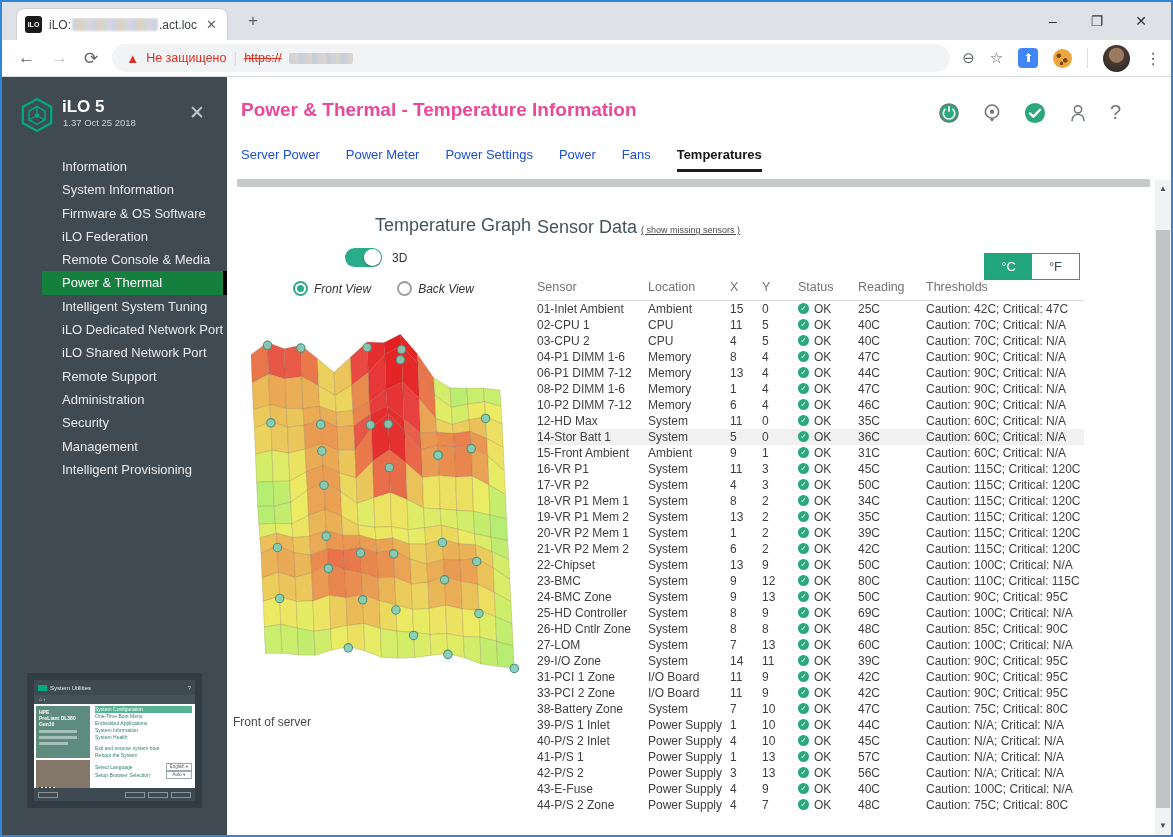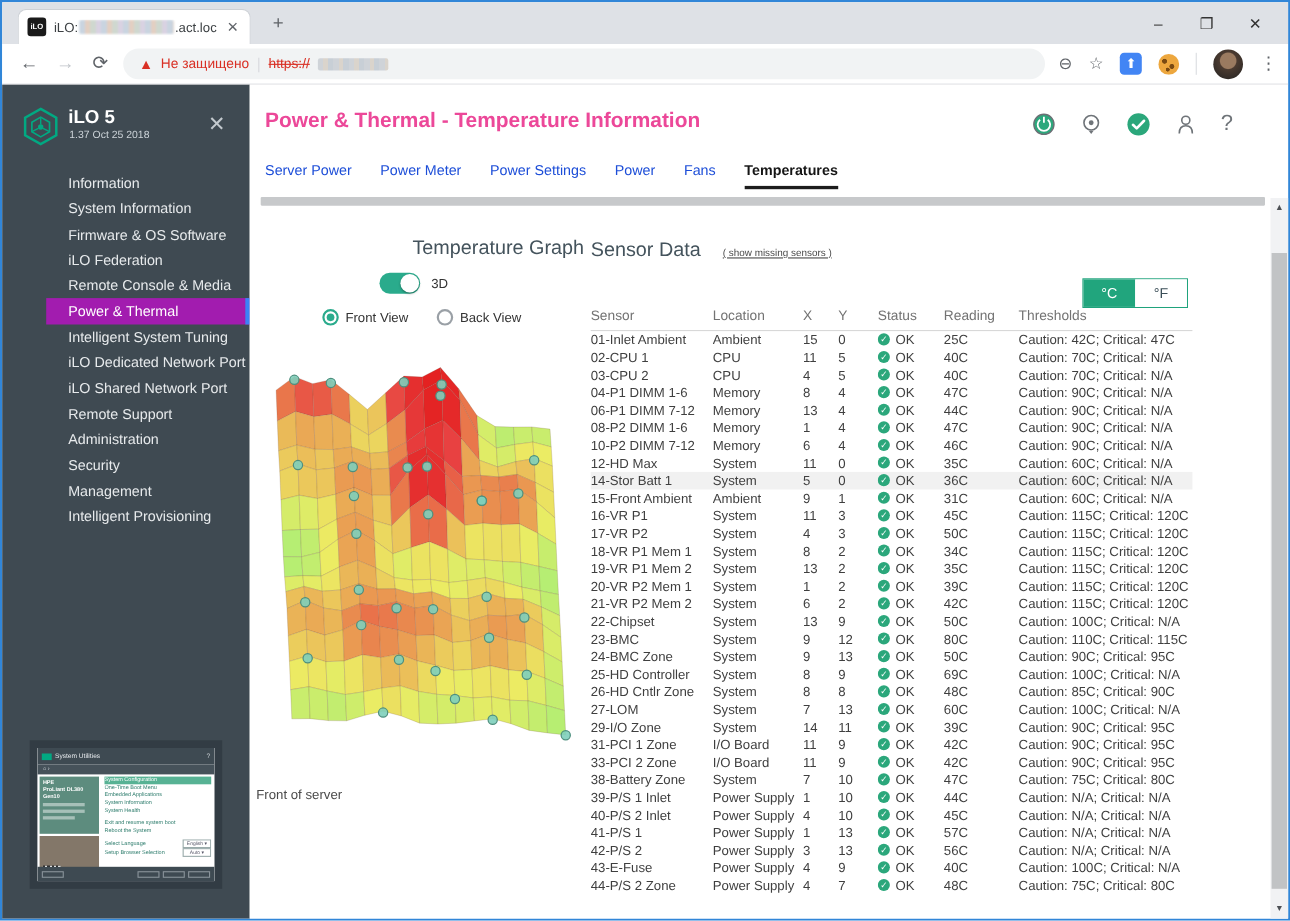--- a/index.html
+++ b/index.html
@@ -53,21 +53,21 @@
   
   .sidebar { position:absolute; top:75px; left:0; width:225px; bottom:0; background:#3f4a52; }
   .sb-head { position:relative; padding:22px 0 0 20px; height:70px; }
   .sb-logo { position:absolute; left:18px; top:20px; }
   .sb-title { position:absolute; left:60px; top:20px; color:#fff; font-size:17px; font-weight:bold; }
   .sb-ver { position:absolute; left:61px; top:40px; color:#ccd3d8; font-size:9.5px; }
   .sb-close { position:absolute; right:22px; top:24px; color:#c3c9ce; font-size:19px; font-weight:300; }
   .sb-nav { position:absolute; top:78px; left:0; right:0; }
   .nav-item { height:23.3px; line-height:23.3px; padding-left:20px; color:#e7eaec; font-size:13px;
               white-space:nowrap; cursor:pointer;margin-left:40px; }
-  .nav-item.active { background:#a21caf; border-right:4px solid #3b82f6; color:#fff; }
+  .nav-item.active { background:#15803d; border-right:4px solid #000000; color:#fff; }
 
   .thumb { position:absolute; left:25px; bottom:27px; width:175px; height:135px; background:#323c44;
            padding:7px; cursor:pointer; }
   .thumb-screen { width:100%; height:100%; background:#fff; position:relative; overflow:hidden; }
   .th-head { height:15px; background:#3e4a52; color:#e8ecef; font-size:6px; display:flex; align-items:center; padding:0 4px; gap:3px;}
   .th-logo { width:9px; height:6px; background:#01a982; flex:none;}
   .th-head .th-help { margin-left:auto; color:#cfd5d9; font-size:6px;}
   .th-crumb { height:9px; background:#46525a; color:#cfd5d9; font-size:5px; line-height:9px; padding-left:5px;}
   .th-body { position:absolute; top:24px; bottom:13px; left:0; right:0; display:flex; }
   .th-left { width:58px; flex:none; padding:2px; }
@@ -97,30 +97,30 @@
   .tabs .tb { font-size:13px; color:#1d4ed8; padding-bottom:7px; cursor:pointer; }
   .tabs .tb.active { color:#151515; font-weight:bold; border-bottom:3px solid #1d1d1d; }
   .hscroll { position:absolute; left:10px; top:102px; width:913px; height:8px; background:#c7c9cb; border-radius:1px; }
 
   .g-title { position:absolute; left:6px; top:138px; width:298px; text-align:right; font-size:18px; color:#44535c; }
   .toggle-row { position:absolute; left:118px; top:171px; display:flex; align-items:center; gap:10px; }
   .toggle { width:37px; height:19px; border-radius:10px; background:#2aab8c; position:relative; cursor:pointer; }
   .toggle .knob { position:absolute; right:1px; top:1px; width:17px; height:17px; border-radius:50%; background:#fff;
                   box-shadow:0 1px 2px rgba(0,0,0,.35); }
   .toggle-label { font-size:12px; color:#333; }
-  .radio-row { position:absolute; left:66px; top:204px; display:flex; gap:26px; }
+  .radio-row { position:absolute; left:66px; top:204px; display:flex; gap:26px;font-style:italic; }
   .radio { display:flex; align-items:center; gap:6px; font-size:12px; color:#333; cursor:pointer; }
   .rb { width:15px; height:15px; border-radius:50%; border:2px solid #9aa0a6; position:relative; flex:none;}
   .radio.sel .rb { border-color:#2aab8c; }
   .radio.sel .rb::after { content:""; position:absolute; inset:2px; border-radius:50%; background:#2aab8c; }
   .chart-wrap { position:absolute; left:6px; top:252px; width:298px; height:352px; }
   .g-caption { position:absolute; left:6px; top:638px; width:298px; text-align:left; font-size:12px; color:#4a4a4a; }
 
   .s-title { position:absolute; left:310px; top:140px; font-size:18px; color:#44535c; }
-  .s-link { font-size:9px; color:#4a4a4a; margin-left:20px; }
+  .s-link { font-size:9px; color:#4a4a4a; margin-left:4px; }
   .s-link u { cursor:pointer; }
   .unit-btns { position:absolute; left:757px; top:176px; width:96px; height:27px; border:1px solid #1fa37c;
                display:flex; cursor:pointer; }
   .unit { flex:1; display:flex; align-items:center; justify-content:center; font-size:13px; }
   .unit.active { background:#21a57d; color:#fff; }
   .unit.inactive { background:#fff; color:#3c4f58; }
 
   .table { position:absolute; left:310px; top:203px; width:547px; }
   .t-grid { display:grid; grid-template-columns:111px 82px 32px 36px 60px 68px 1fr; }
   .t-head { font-size:12.5px; color:#737373; padding-bottom:6px; border-bottom:1px solid #d8d8d8; }

